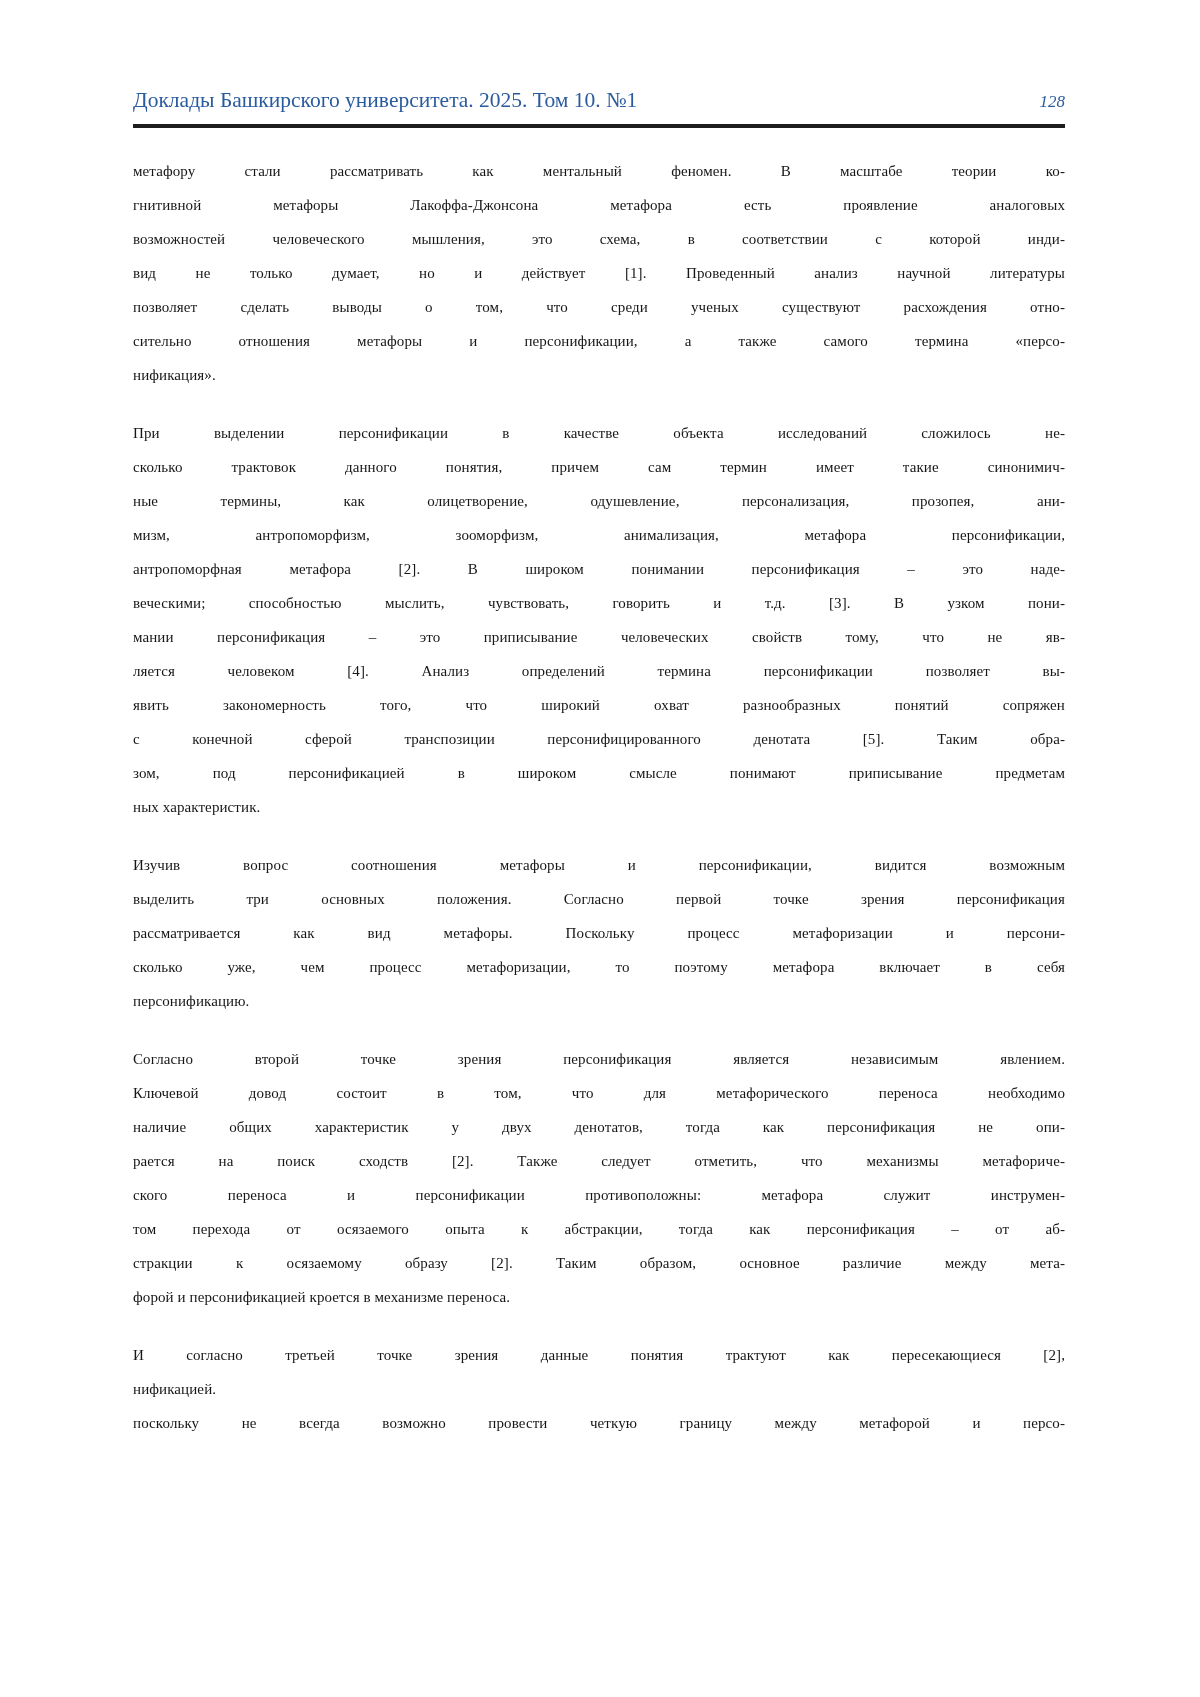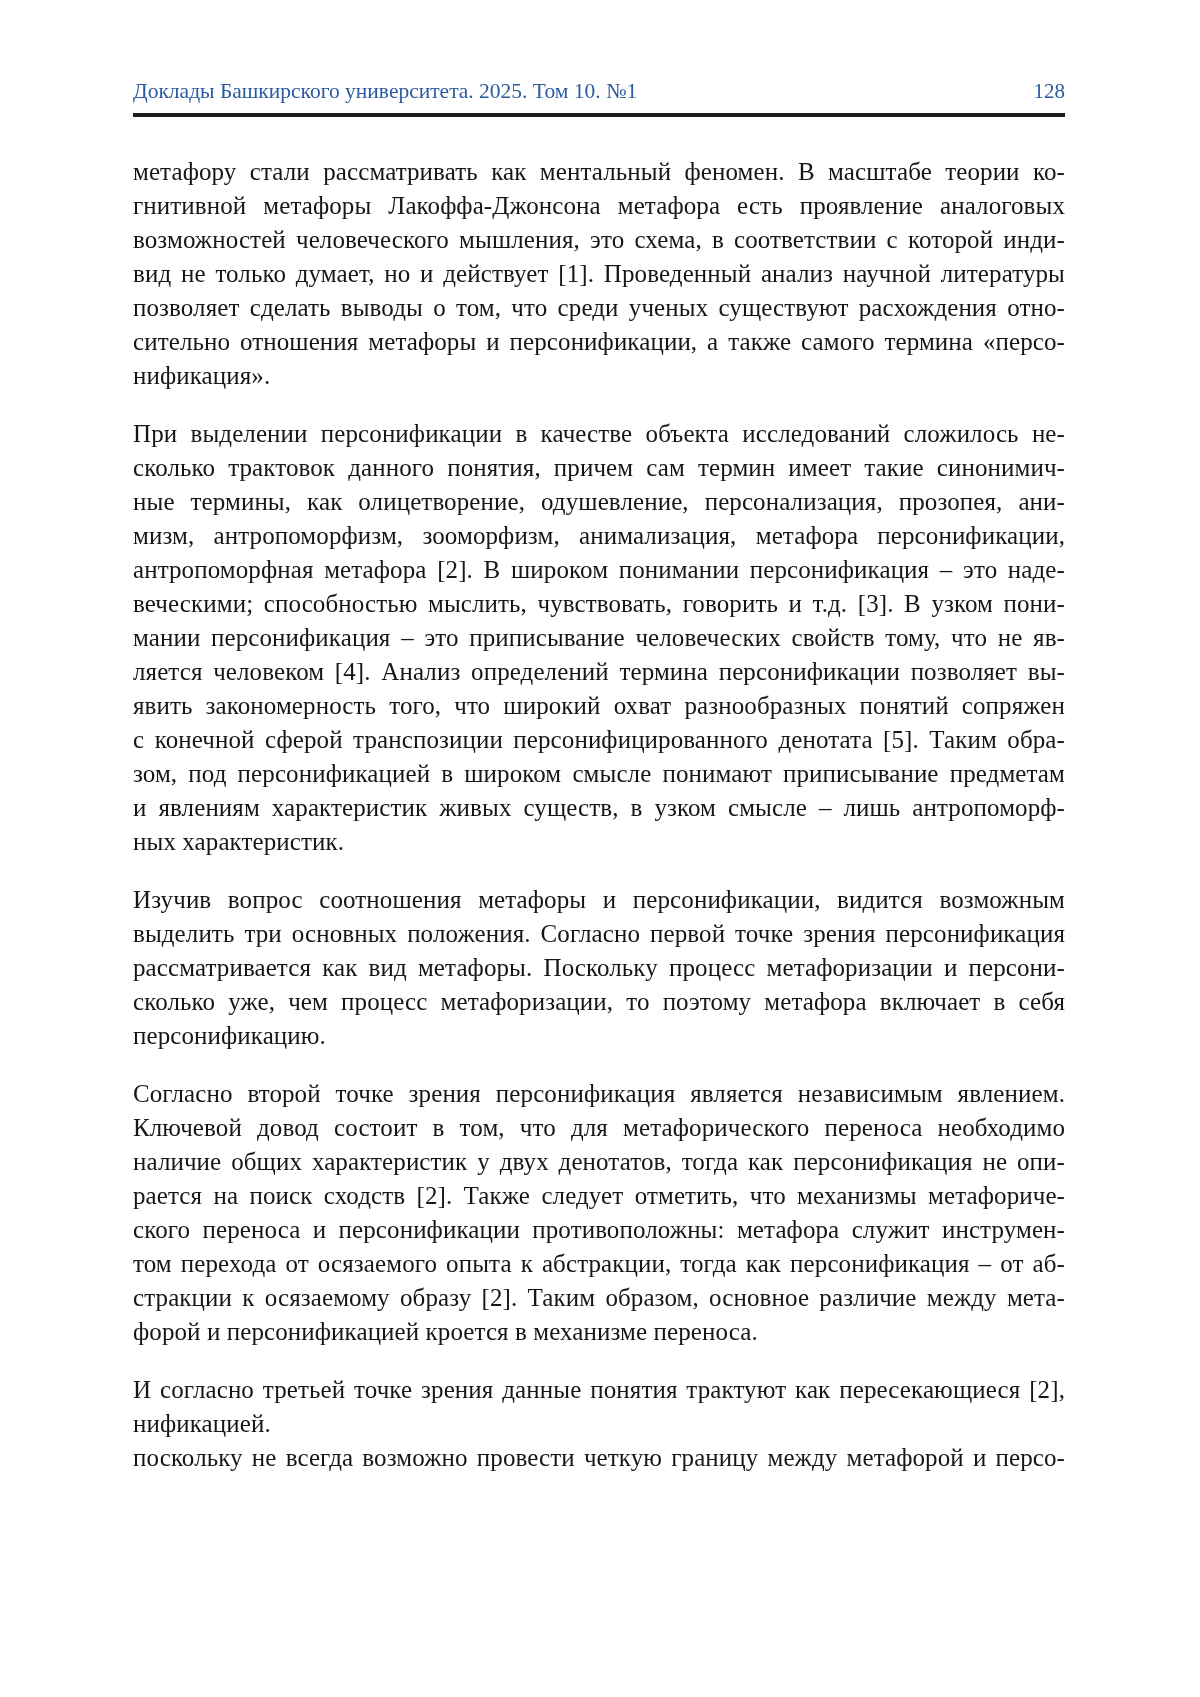--- a/index.html
+++ b/index.html
@@ -23,27 +23,29 @@
   }
   .running-header {
     display: flex;
     justify-content: space-between;
     align-items: baseline;
     color: #2a5b9e;
     font-size: 21.5px;
     line-height: 26px;
     padding-bottom: 9px;
     border-bottom: 4px solid #1d1d1d;
+    margin-top: 9px;
   }
   .running-header .pageno {
-    font-size: 21px;
+    font-size: 17px;
+    font-style: italic;
   }
   .article-body {
-    margin-top: 38px;
-    font-size: 25px;
+    margin-top: 26px;
+    font-size: 15px;
     color: #161616;
     letter-spacing: 0.1px;
   }
   .para {
     margin: 0 0 24px 0;
   }
   .line {
     line-height: 34px;
     height: 34px;
     white-space: normal;
@@ -82,21 +84,20 @@
           <div class="line">сколько трактовок данного понятия, причем сам термин имеет такие синонимич-</div>
           <div class="line">ные термины, как олицетворение, одушевление, персонализация, прозопея, ани-</div>
           <div class="line">мизм, антропоморфизм, зооморфизм, анимализация, метафора персонификации,</div>
           <div class="line">антропоморфная метафора [2]. В широком понимании персонификация – это наде-</div>
           <div class="line">веческими; способностью мыслить, чувствовать, говорить и т.д. [3]. В узком пони-</div>
           <div class="line">мании персонификация – это приписывание человеческих свойств тому, что не яв-</div>
           <div class="line">ляется человеком [4]. Анализ определений термина персонификации позволяет вы-</div>
           <div class="line">явить закономерность того, что широкий охват разнообразных понятий сопряжен</div>
           <div class="line">с конечной сферой транспозиции персонифицированного денотата [5]. Таким обра-</div>
           <div class="line">зом, под персонификацией в широком смысле понимают приписывание предметам</div>
-          <div class="line">и явлениям характеристик живых существ, в узком смысле – лишь антропоморф-</div>
           <div class="line para-last">ных характеристик.</div>
         </div>
         <div class="para">
           <div class="line">Изучив вопрос соотношения метафоры и персонификации, видится возможным</div>
           <div class="line">выделить три основных положения. Согласно первой точке зрения персонификация</div>
           <div class="line">рассматривается как вид метафоры. Поскольку процесс метафоризации и персони-</div>
           <div class="line">сколько уже, чем процесс метафоризации, то поэтому метафора включает в себя</div>
           <div class="line para-last">персонификацию.</div>
         </div>
         <div class="para">

